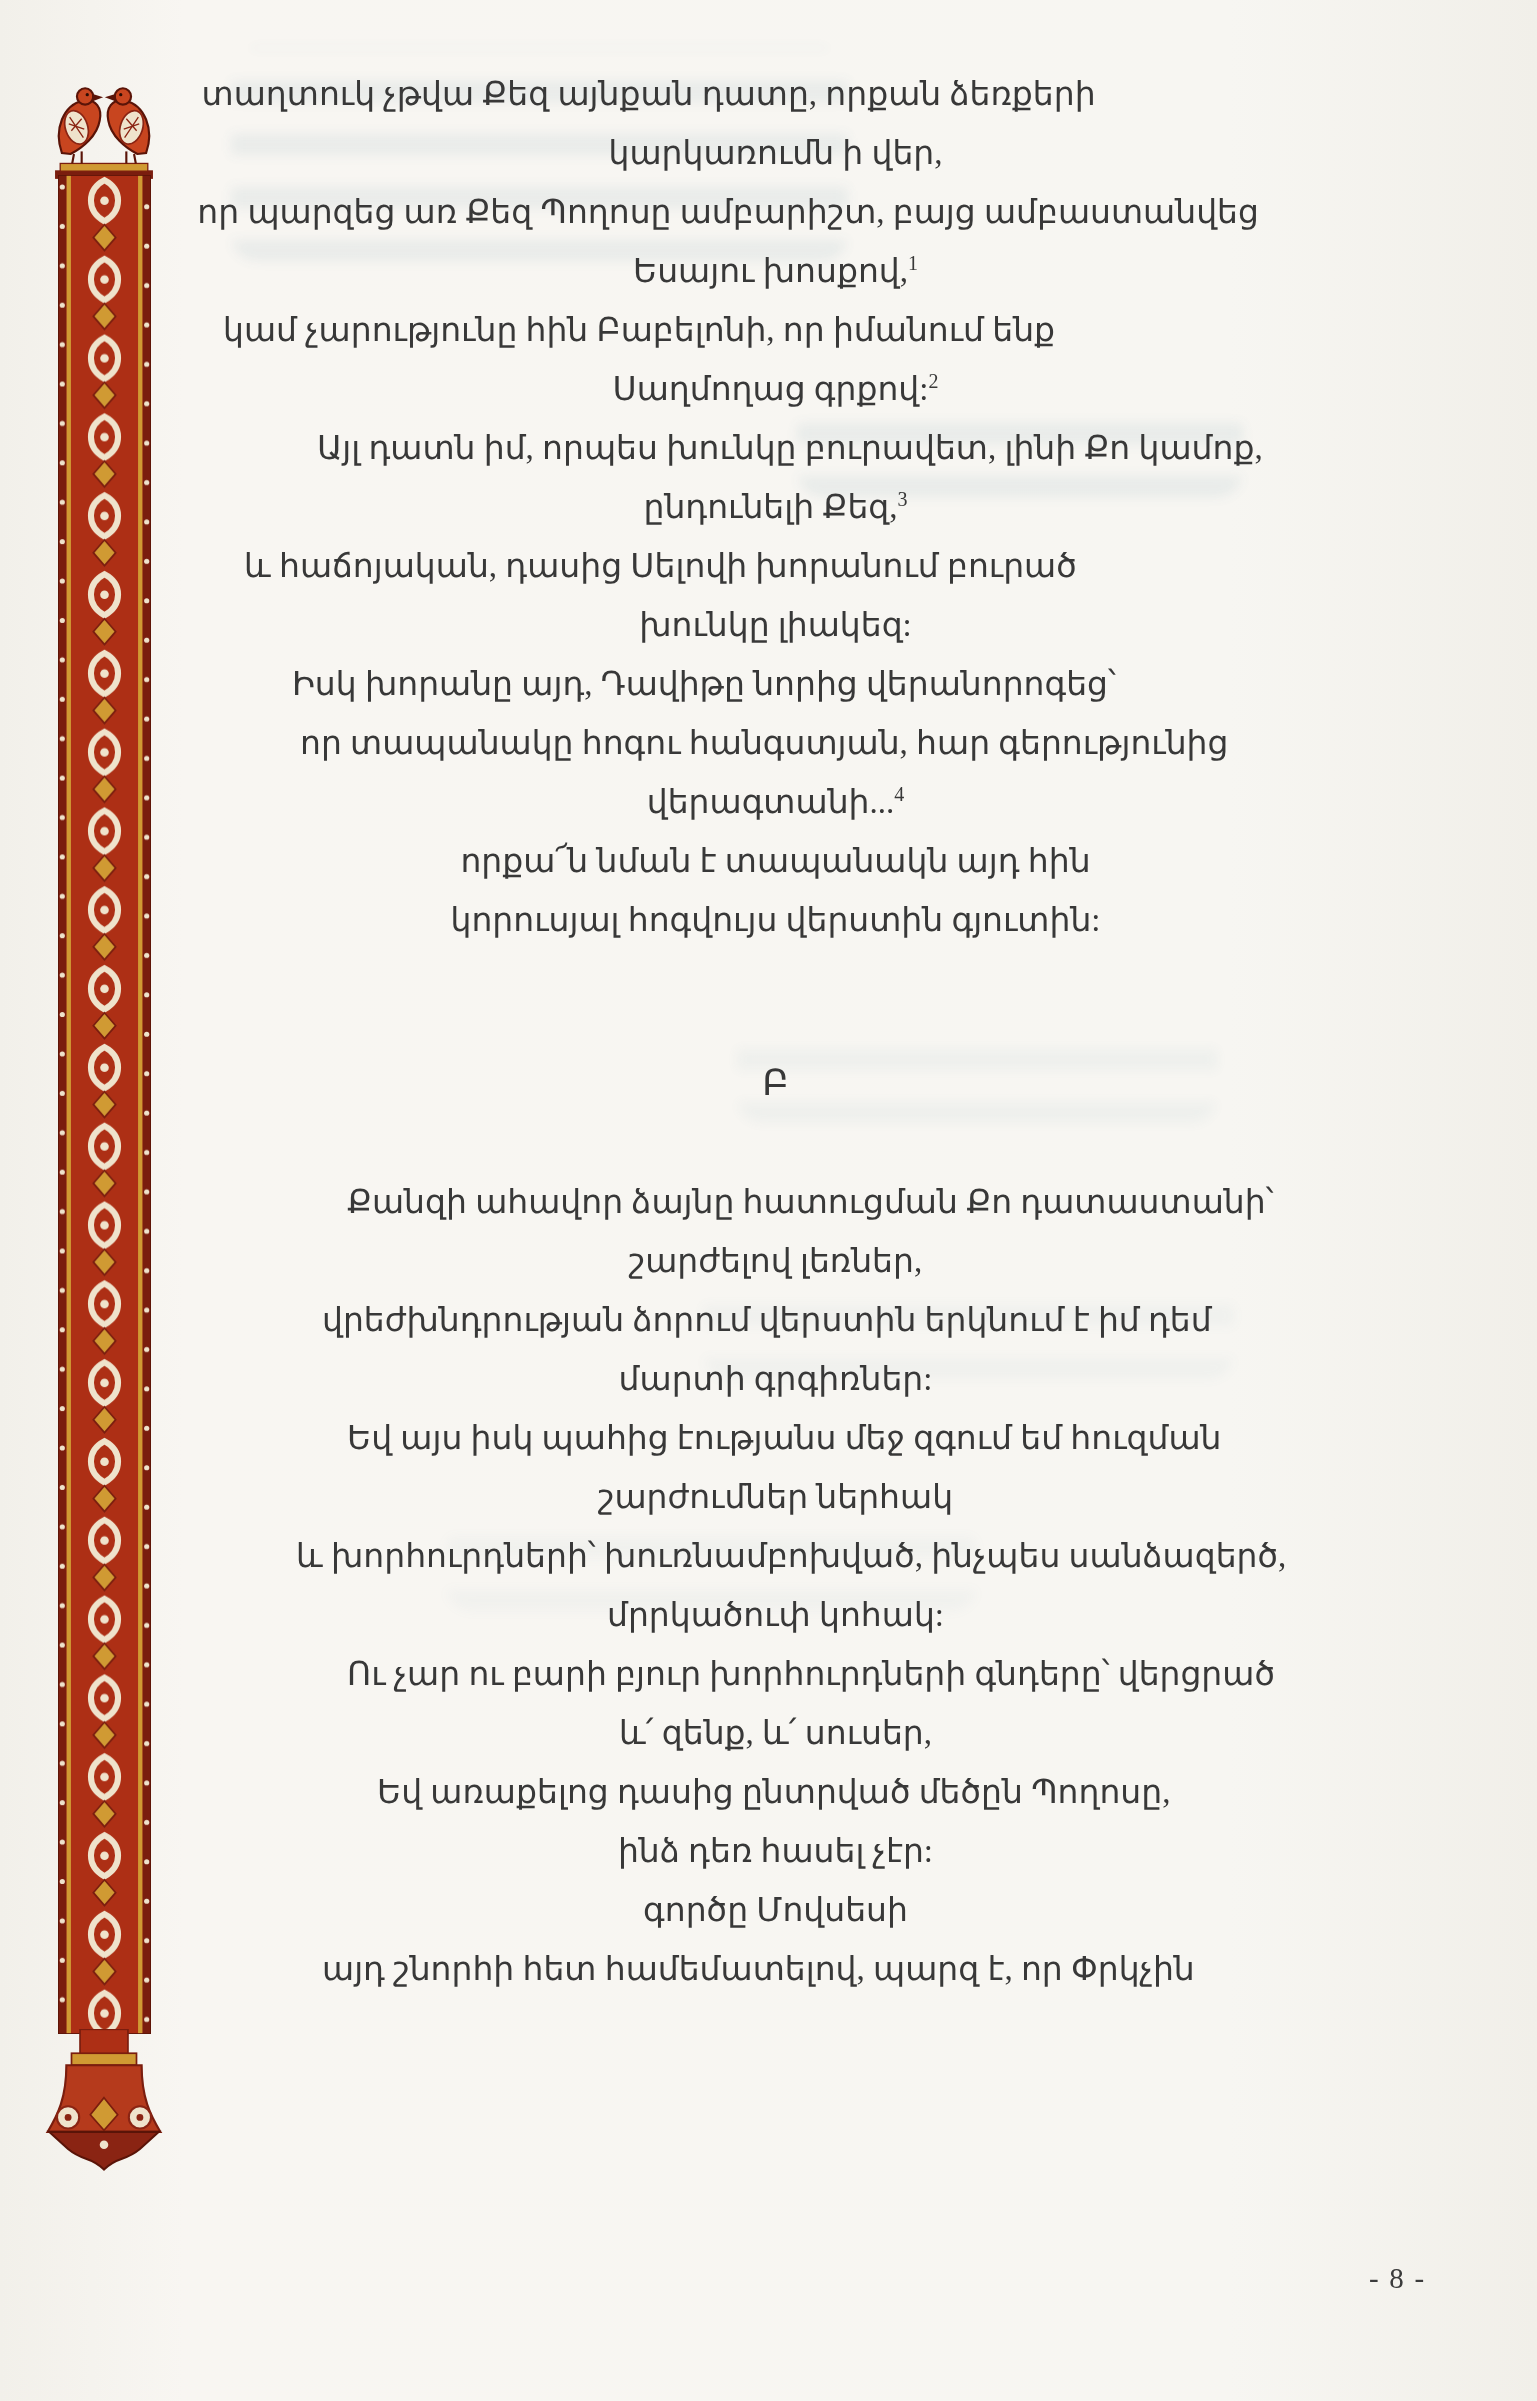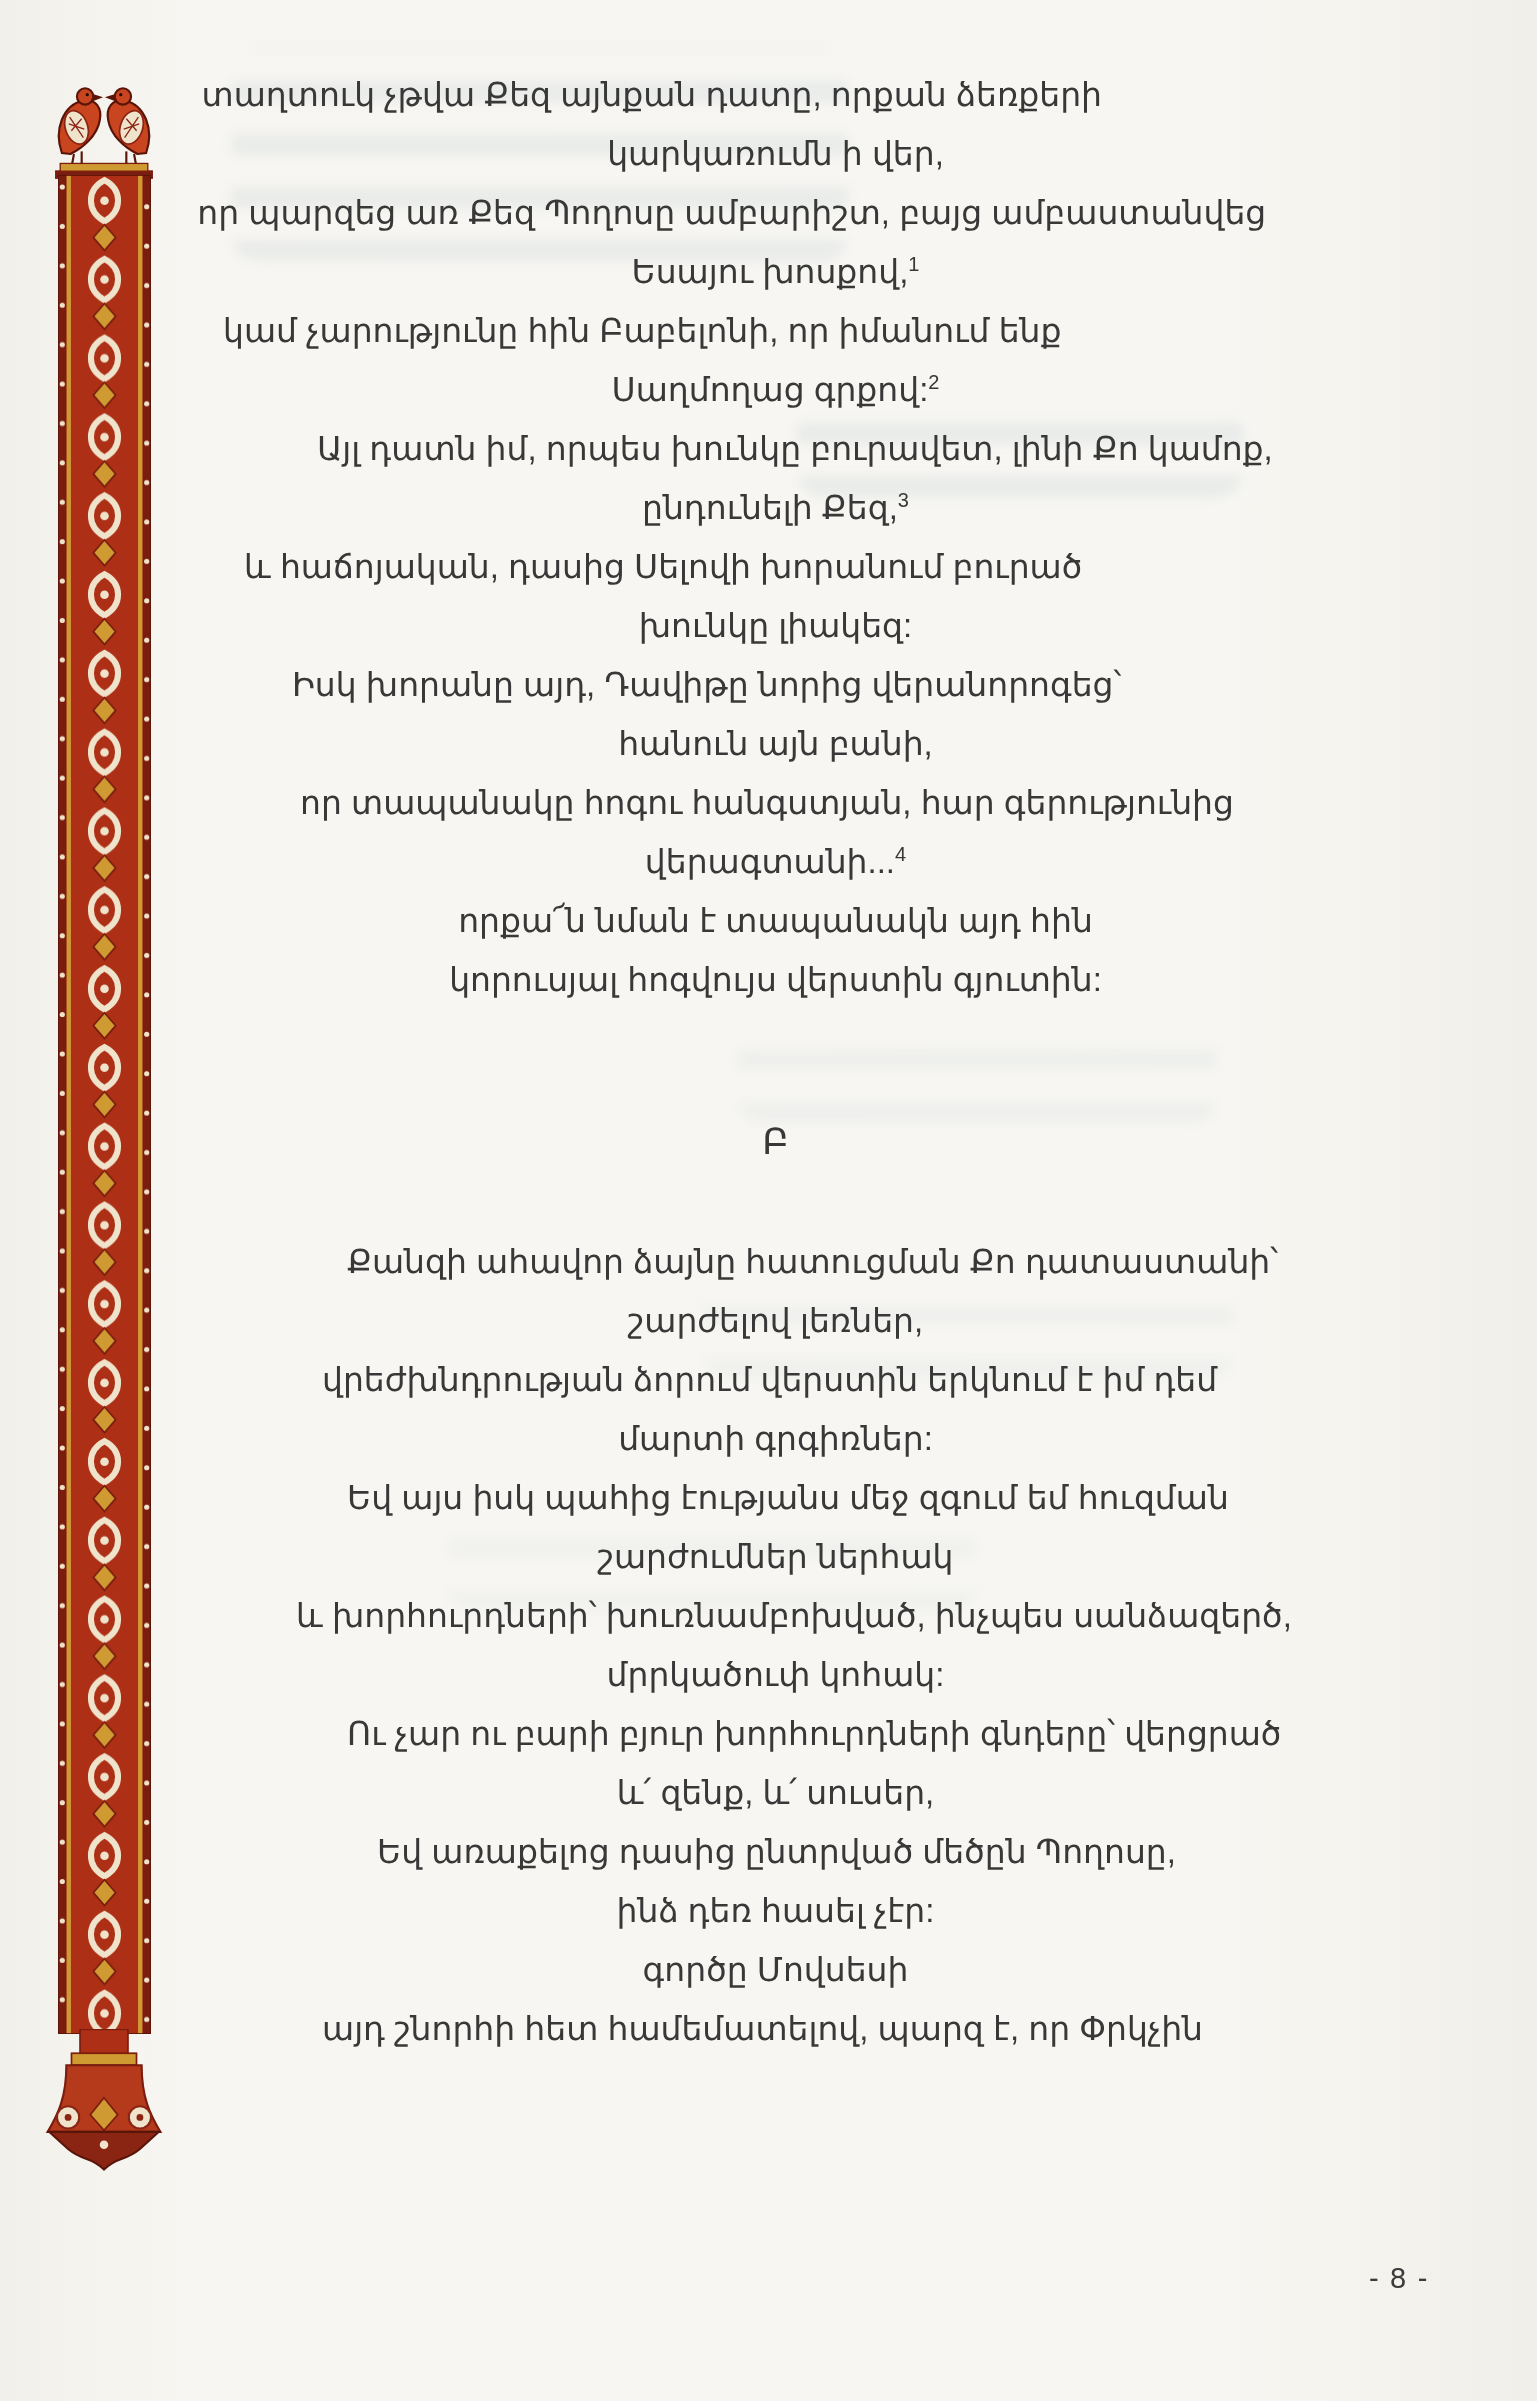--- a/index.html
+++ b/index.html
@@ -2,21 +2,21 @@
 <html style="font-size:13.7px"><head>
 <meta charset="utf-8">
 <style>
   html,body { margin:0; padding:0; background:#e9e7e2; }
   .page {
     position:relative;
     width:1538px; height:2401px;
     margin:0 auto;
     background:linear-gradient(90deg,#f2f0ea 0%, #f8f6f2 12%, #f7f6f2 80%, #f1efe9 100%);
     overflow:hidden;
-    font-family:Liberation Sans, sans-serif;
+    font-family:Liberation Serif, serif;
     color:#383838;
   }
 
   
   .ghost {
     position:absolute; pointer-events:none;
     background:repeating-linear-gradient(0deg,
       rgba(110,150,165,0.14) 0px, rgba(110,150,165,0.14) 20.6px,
       rgba(110,150,165,0.0) 20.6px, rgba(110,150,165,0.0) 53px);
     filter:blur(6px); border-radius:26px; opacity:.75;
@@ -137,21 +137,20 @@
         <div class="line c"><span>կարկառումն ի վեր,</span></div>
         <div class="line l" style="padding-left: 4.3px;"><span>որ պարզեց առ Քեզ Պողոսը ամբարիշտ, բայց ամբաստանվեց</span></div>
         <div class="line c"><span>Եսայու խոսքով,</span><sup>1</sup></div>
         <div class="line l" style="padding-left: 30px;"><span>կամ չարությունը հին Բաբելոնի, որ իմանում ենք</span></div>
         <div class="line c"><span>Սաղմողաց գրքով:</span><sup>2</sup></div>
         <div class="line l" style="padding-left: 124px;"><span>Այլ դատն իմ, որպես խունկը բուրավետ, լինի Քո կամոք,</span></div>
         <div class="line c"><span>ընդունելի Քեզ,</span><sup>3</sup></div>
         <div class="line l" style="padding-left: 51px;"><span>և հաճոյական, դասից Սելովի խորանում բուրած</span></div>
         <div class="line c"><span>խունկը լիակեզ:</span></div>
         <div class="line l" style="padding-left: 99px;"><span>Իսկ խորանը այդ, Դավիթը նորից վերանորոգեց՝</span></div>
-        <div class="line c"><span>հանուն այն բանի,</span></div>
         <div class="line l" style="padding-left: 107px;"><span>որ տապանակը հոգու հանգստյան, հար գերությունից</span></div>
         <div class="line c"><span>վերագտանի...</span><sup>4</sup></div>
         <div class="line c"><span>որքա՜ն նման է տապանակն այդ հին</span></div>
         <div class="line c"><span>կորուսյալ հոգվույս վերստին գյուտին:</span></div>
       </div>
     <div class="section-header">Բ</div>
     <div id="stanza-2">
         <div class="line l" style="padding-left: 154px;"><span>Քանզի ահավոր ձայնը հատուցման Քո դատաստանի՝</span></div>
         <div class="line c"><span>շարժելով լեռներ,</span></div>
         <div class="line l" style="padding-left: 129px;"><span>վրեժխնդրության ձորում վերստին երկնում է իմ դեմ</span></div>

